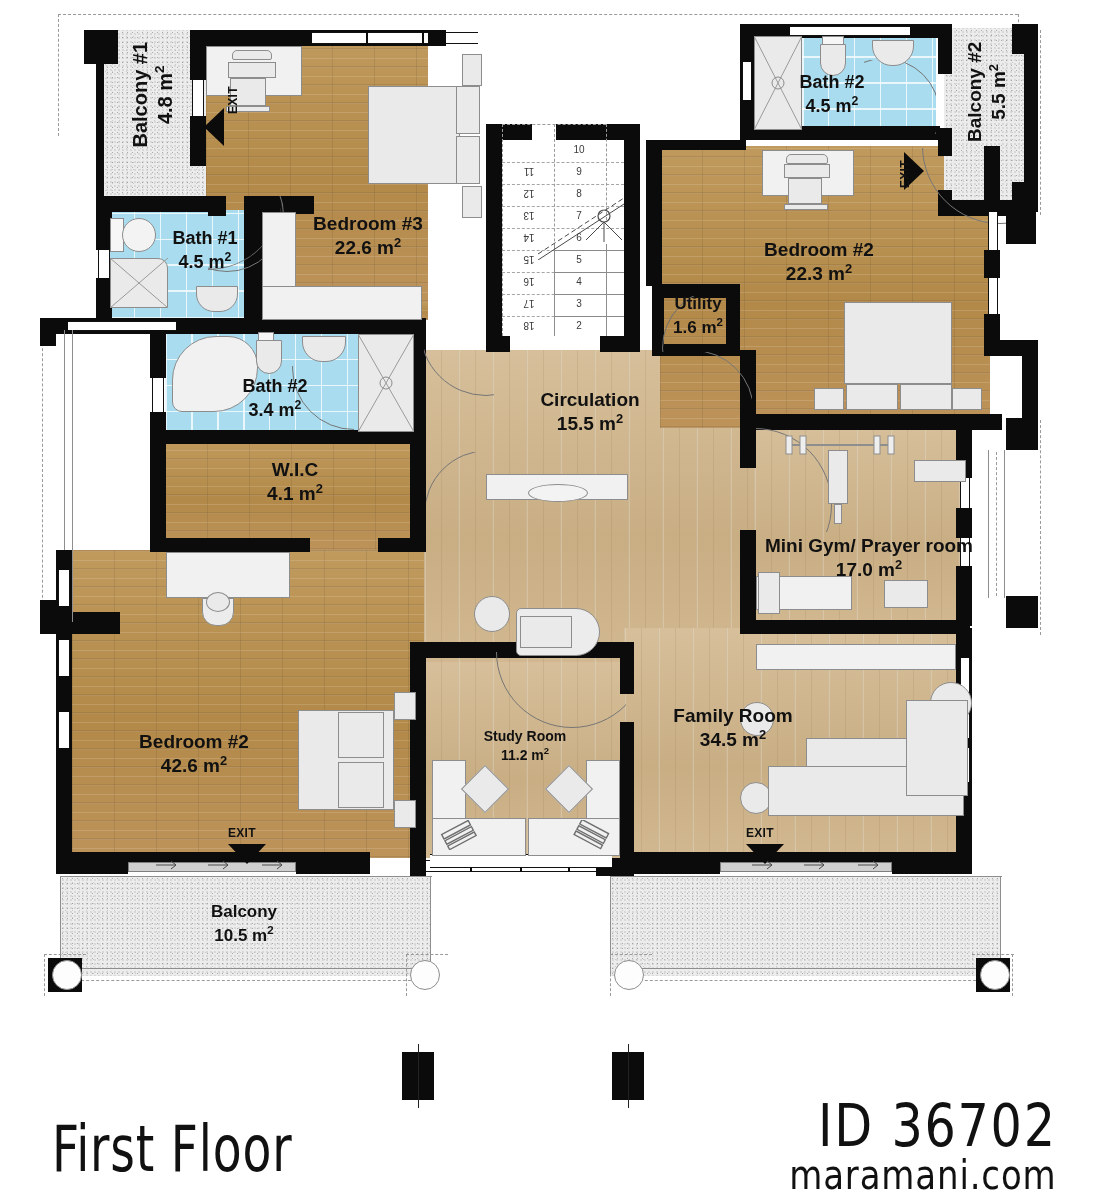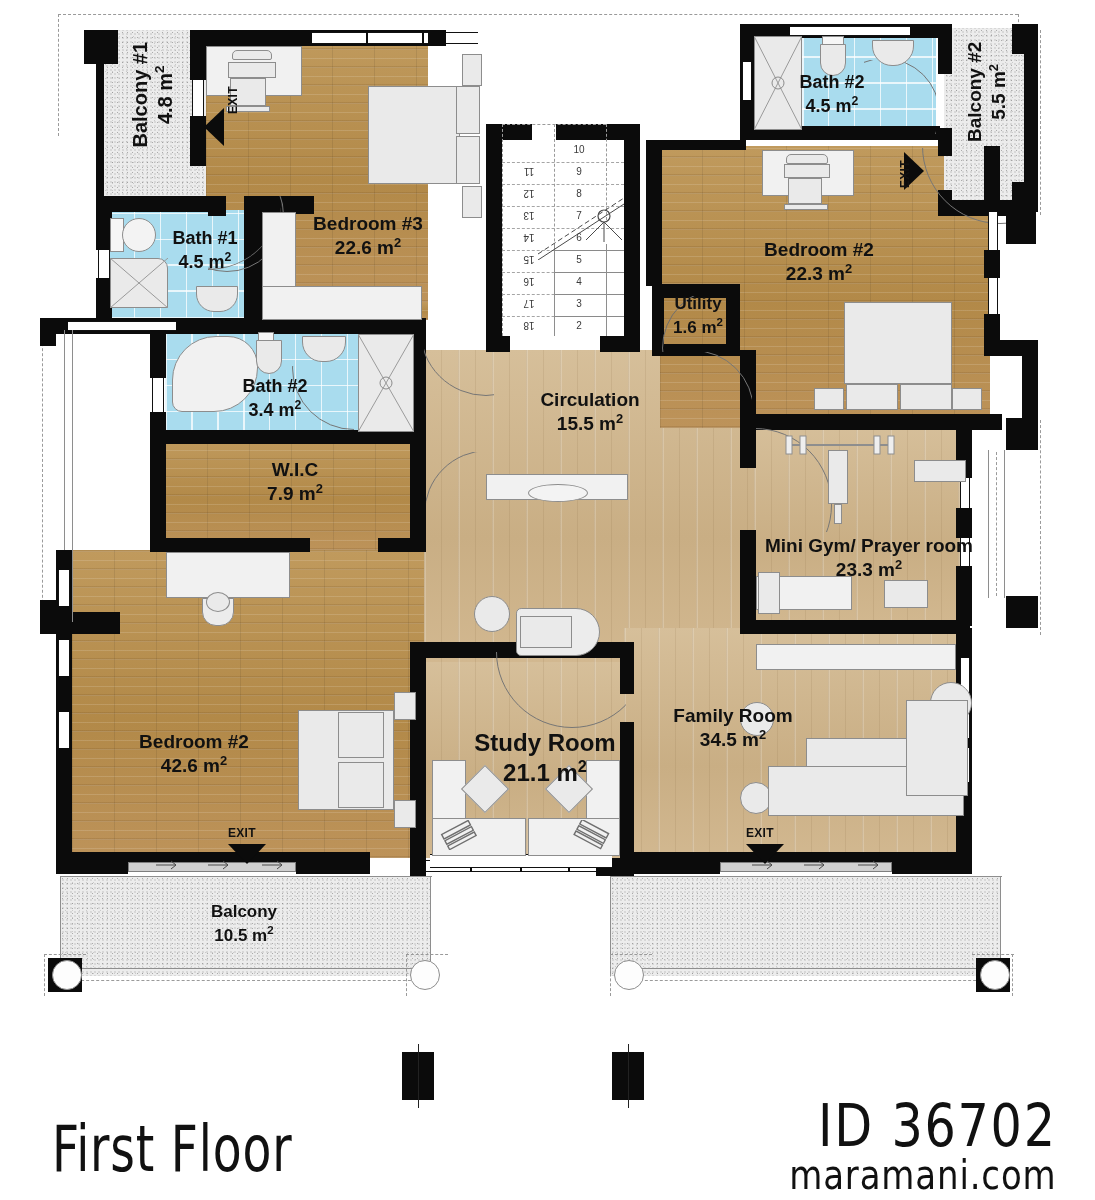--- a/index.html
+++ b/index.html
@@ -666,31 +666,31 @@
       <span class="area"><span>4.5 m</span><span class="sup">2</span></span>
     </div>
 
     <div class="lbl" style="left:212px; top:376px; width:126px; font-size:18px;">
       <span>Bath #2</span>
       <span class="area"><span>3.4 m</span><span class="sup">2</span></span>
     </div>
 
     <div class="lbl" style="left:232px; top:458px; width:126px; font-size:19px;">
       <span>W.I.C</span>
-      <span class="area"><span>7.9 m</span><span class="sup">2</span></span>
+      <span class="area"><span>4.1 m</span><span class="sup">2</span></span>
     </div>
 
     <div class="lbl" style="left:106px; top:730px; width:176px; font-size:19px;">
       <span>Bedroom #2</span>
       <span class="area"><span>42.6 m</span><span class="sup">2</span></span>
     </div>
 
-    <div class="lbl" style="left:472px; top:728px; width:146px; font-size:24px;">
+    <div class="lbl" style="left:452px; top:728px; width:146px; font-size:14px;">
       <span>Study Room</span>
-      <span class="area"><span>21.1 m</span><span class="sup">2</span></span>
+      <span class="area"><span>11.2 m</span><span class="sup">2</span></span>
     </div>
 
     <div class="lbl" style="left:510px; top:388px; width:160px; font-size:19px;">
       <span>Circulation</span>
       <span class="area"><span>15.5 m</span><span class="sup">2</span></span>
     </div>
 
     <div class="lbl" style="left:654px; top:294px; width:88px; font-size:17px;">
       <span>Utility</span>
       <span class="area"><span>1.6 m</span><span class="sup">2</span></span>
@@ -706,21 +706,21 @@
       <span class="area"><span>5.5 m</span><span class="sup">2</span></span>
     </div>
 
     <div class="lbl" style="left:726px; top:238px; width:186px; font-size:19px;">
       <span>Bedroom #2</span>
       <span class="area"><span>22.3 m</span><span class="sup">2</span></span>
     </div>
 
     <div class="lbl" style="left:744px; top:534px; width:250px; font-size:19px;">
       <span>Mini Gym/ Prayer room</span>
-      <span class="area"><span>23.3 m</span><span class="sup">2</span></span>
+      <span class="area"><span>17.0 m</span><span class="sup">2</span></span>
     </div>
 
     <div class="lbl" style="left:648px; top:704px; width:170px; font-size:19px;">
       <span>Family Room</span>
       <span class="area"><span>34.5 m</span><span class="sup">2</span></span>
     </div>
 
     <div class="lbl" style="left:170px; top:902px; width:148px; font-size:17px;">
       <span>Balcony</span>
       <span class="area"><span>10.5 m</span><span class="sup">2</span></span>

